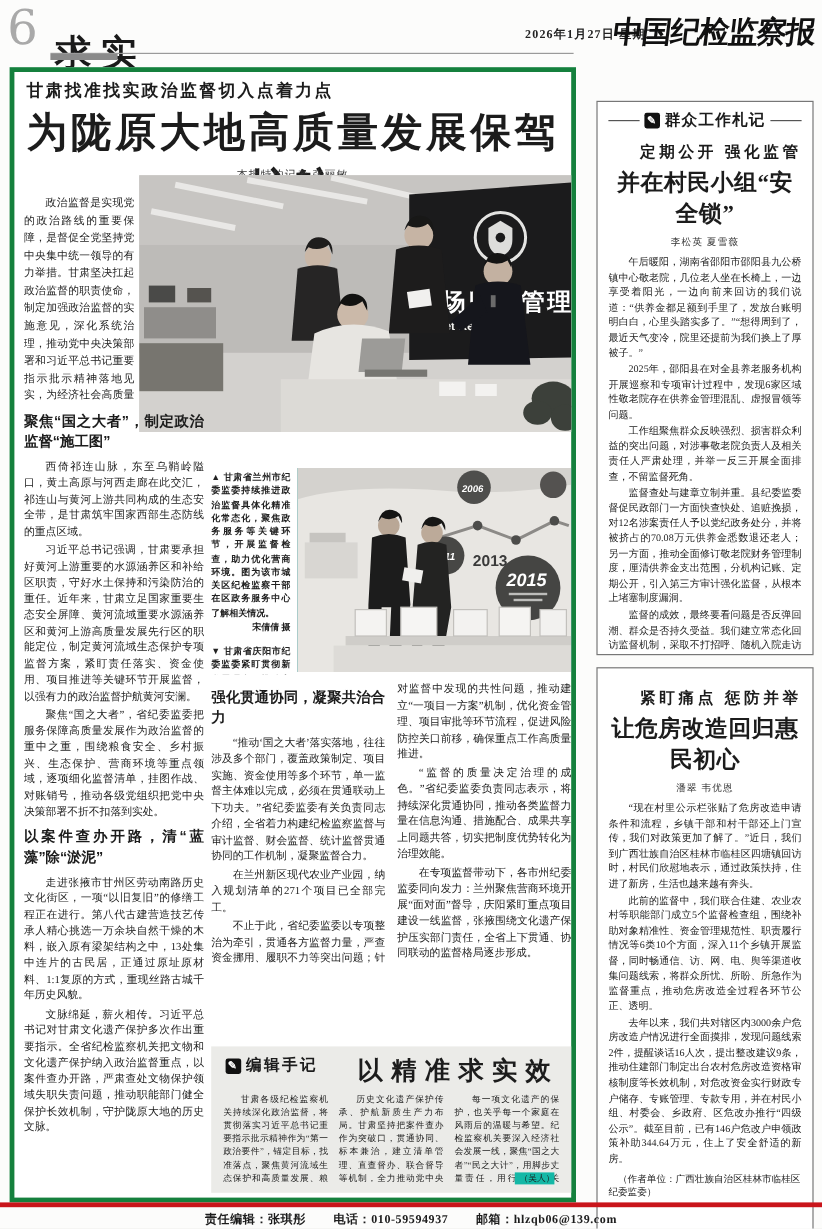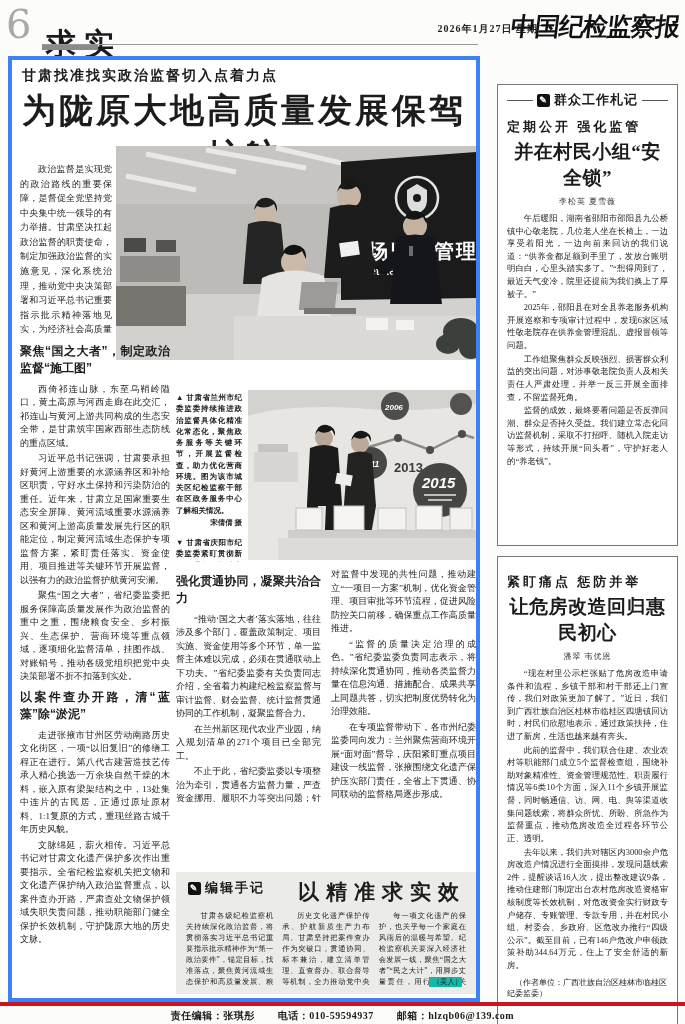--- a/index.html
+++ b/index.html
@@ -7,21 +7,21 @@
         font-family:"Liberation Serif","DejaVu Serif",serif;color:#1c1c1c;}
   
   .pagenum{position:absolute;left:6px;top:4px;font-size:40px;line-height:1;color:#a9a9a9;font-family:"DejaVu Serif",serif;}
   .section-title{position:absolute;left:46px;top:4px;font-size:30px;font-weight:bold;letter-spacing:8px;color:#1a1a1a;margin-top:20px;}
   .hdr-line{position:absolute;left:42px;top:44px;width:436px;height:1px;background:#9a9a9a;}
   .hdr-line-em{position:absolute;left:42px;top:45px;width:56px;height:5px;background:#8a8a8a;}
   .dateline{position:absolute;right:136px;top:22px;font-size:10px;font-weight:bold;letter-spacing:1px;color:#222;font-family:Liberation Serif, serif;}
   .masthead{position:absolute;right:6px;top:10px;font-size:25px;font-weight:bold;transform:skewX(-7deg);
             font-family:"DejaVu Serif",serif;letter-spacing:-1px;color:#111;}
   
-  .main{position:absolute;left:8px;top:56px;width:472px;height:946px;border:4px solid #3b82f6;background:#fff;box-sizing:border-box;}
+  .main{position:absolute;left:8px;top:56px;width:472px;height:946px;border:4px solid #15803d;background:#fff;box-sizing:border-box;}
   .kicker{position:absolute;left:10px;top:7px;font-size:14px;font-weight:bold;letter-spacing:2px;
           font-family:"Liberation Sans","DejaVu Sans",sans-serif;}
   .headline{position:absolute;left:0;right:0;top:28px;text-align:center;font-size:34px;font-weight:bold;letter-spacing:3px;}
   .byline{position:absolute;left:0;right:0;top:79px;text-align:center;font-size:9px;color:#333;letter-spacing:1px;}
   .lead{position:absolute;left:8px;top:102px;width:92px;height:176px;font-size:9px;line-height:1.62;
         text-align:justify;overflow:hidden;color:#222;}
   .lead p{margin:0;text-indent:2em;}
   .photo1{position:absolute;left:104px;top:86px;width:360px;height:214px;background:#d6d4d1;}
   .photo2{position:absolute;left:236px;top:330px;width:228px;height:170px;background:#0f766e;}
   .colL{position:absolute;left:8px;top:278px;width:150px;height:654px;font-size:9px;line-height:1.5;
@@ -45,22 +45,22 @@
   .edcols{display:flex;gap:9px;font-size:7.3px;line-height:1.5;text-align:justify;height:74px;overflow:hidden;}
   .edcols .ed-col{flex:1;text-indent:2em;}
   .edsign{position:absolute;right:14px;bottom:7px;font-size:7.3px;background:#14b8a6;padding-left:4px;}
   
   .sb{position:absolute;left:497px;width:181px;border:1px solid #777;background:#fff;
       padding:7px 9px;box-sizing:border-box;overflow:hidden;}
   .sb1{top:84px;height:462px;}
   .sb2{top:556px;height:551px;}
   .sb1-hdr{display:flex;align-items:center;gap:4px;font-size:13px;font-weight:bold;letter-spacing:1px;margin-top:-1px;}
   .hline{flex:1;height:1px;background:#555;}
-  .sb-kicker{text-align:left;font-size:13px;font-weight:bold;letter-spacing:3px;margin:9px 0 3px;
-             font-family:Liberation Serif, serif;}
+  .sb-kicker{text-align:right;font-size:13px;font-weight:bold;letter-spacing:3px;margin:9px 0 3px;
+             font-family:Liberation Sans, sans-serif;}
   .sb-head{text-align:center;font-size:19px;font-weight:bold;letter-spacing:0.5px;margin:1px 0 5px;}
   .sb-byline{text-align:center;font-size:8px;color:#333;margin-bottom:6px;letter-spacing:1px;}
   .sb-body{font-size:8.4px;line-height:1.5;text-align:justify;overflow:hidden;}
   .sb-body .para{margin-bottom:1px;}
   .sb-foot{font-size:8px;margin-top:3px;text-indent:1em;}
   
   .footrule{position:absolute;left:0;right:0;top:1002px;height:4px;background:#c9151b;}
   .pagefoot{position:absolute;left:0;right:0;top:1009px;text-align:center;font-size:10px;font-weight:bold;letter-spacing:0.5px;}
   .pagefoot span{margin:0 10px;}
   svg text{font-family:"Liberation Sans","DejaVu Sans",sans-serif;}
@@ -76,20 +76,21 @@
   <div class="hdr-line-em"></div>
   <div class="dateline">
     <span>2026年1月27日</span>
     <span>星期二</span>
   </div>
   <div class="masthead">中国纪检监察报</div>
 
   <div class="main">
     <div class="kicker">甘肃找准找实政治监督切入点着力点</div>
     <div class="headline">为陇原大地高质量发展保驾护航</div>
+    <div class="byline">本报特约记者 张丽敏</div>
 
     <div class="lead">
       <p>政治监督是实现党的政治路线的重要保障，是督促全党坚持党中央集中统一领导的有力举措。甘肃坚决扛起政治监督的职责使命，制定加强政治监督的实施意见，深化系统治理，推动党中央决策部署和习近平总书记重要指示批示精神落地见实，为经济社会高质量发展提供坚强保障。</p>
     </div>
 
     <div class="photo1">
       <svg width="360" height="214" viewBox="0 0 360 214">
         <rect width="360" height="214" fill="#d3d1ce"></rect>
         <rect y="0" width="360" height="58" fill="#c7c5c2"></rect>
         <g stroke="#f2f1ef" stroke-width="5" opacity="0.8">
@@ -260,20 +261,21 @@
       <span>群众工作札记</span>
       <span class="hline"></span>
     </div>
     <div class="sb-kicker">定期公开 强化监管</div>
     <div class="sb-head">并在村民小组“安全锁”</div>
     <div class="sb-byline">李松英 夏雪薇</div>
     <div class="sb-body">
         <p class="para">午后暖阳，湖南省邵阳市邵阳县九公桥镇中心敬老院，几位老人坐在长椅上，一边享受着阳光，一边向前来回访的我们说道：“供养金都足额到手里了，发放台账明明白白，心里头踏实多了。”“想得周到了，最近天气变冷，院里还提前为我们换上了厚被子。”</p>
         <p class="para">2025年，邵阳县在对全县养老服务机构开展巡察和专项审计过程中，发现6家区域性敬老院存在供养金管理混乱、虚报冒领等问题。</p>
         <p class="para">工作组聚焦群众反映强烈、损害群众利益的突出问题，对涉事敬老院负责人及相关责任人严肃处理，并举一反三开展全面排查，不留监督死角。</p>
+        <p class="para">监督查处与建章立制并重。县纪委监委督促民政部门一方面快查快处、追赃挽损，对12名涉案责任人予以党纪政务处分，并将被挤占的70.08万元供养金悉数退还老人；另一方面，推动全面修订敬老院财务管理制度，厘清供养金支出范围，分机构记账、定期公开，引入第三方审计强化监督，从根本上堵塞制度漏洞。</p>
         <p class="para">监督的成效，最终要看问题是否反弹回潮、群众是否持久受益。我们建立常态化回访监督机制，采取不打招呼、随机入院走访等形式，持续开展“回头看”，守护好老人的“养老钱”。</p>
       </div>
   </div>
 
   <div class="sb sb2">
     <div class="sb-kicker">紧盯痛点 惩防并举</div>
     <div class="sb-head">让危房改造回归惠民初心</div>
     <div class="sb-byline">潘翠 韦优恩</div>
     <div class="sb-body">
         <p class="para">“现在村里公示栏张贴了危房改造申请条件和流程，乡镇干部和村干部还上门宣传，我们对政策更加了解了。”近日，我们到广西壮族自治区桂林市临桂区四塘镇回访时，村民们欣慰地表示，通过政策扶持，住进了新房，生活也越来越有奔头。</p>

